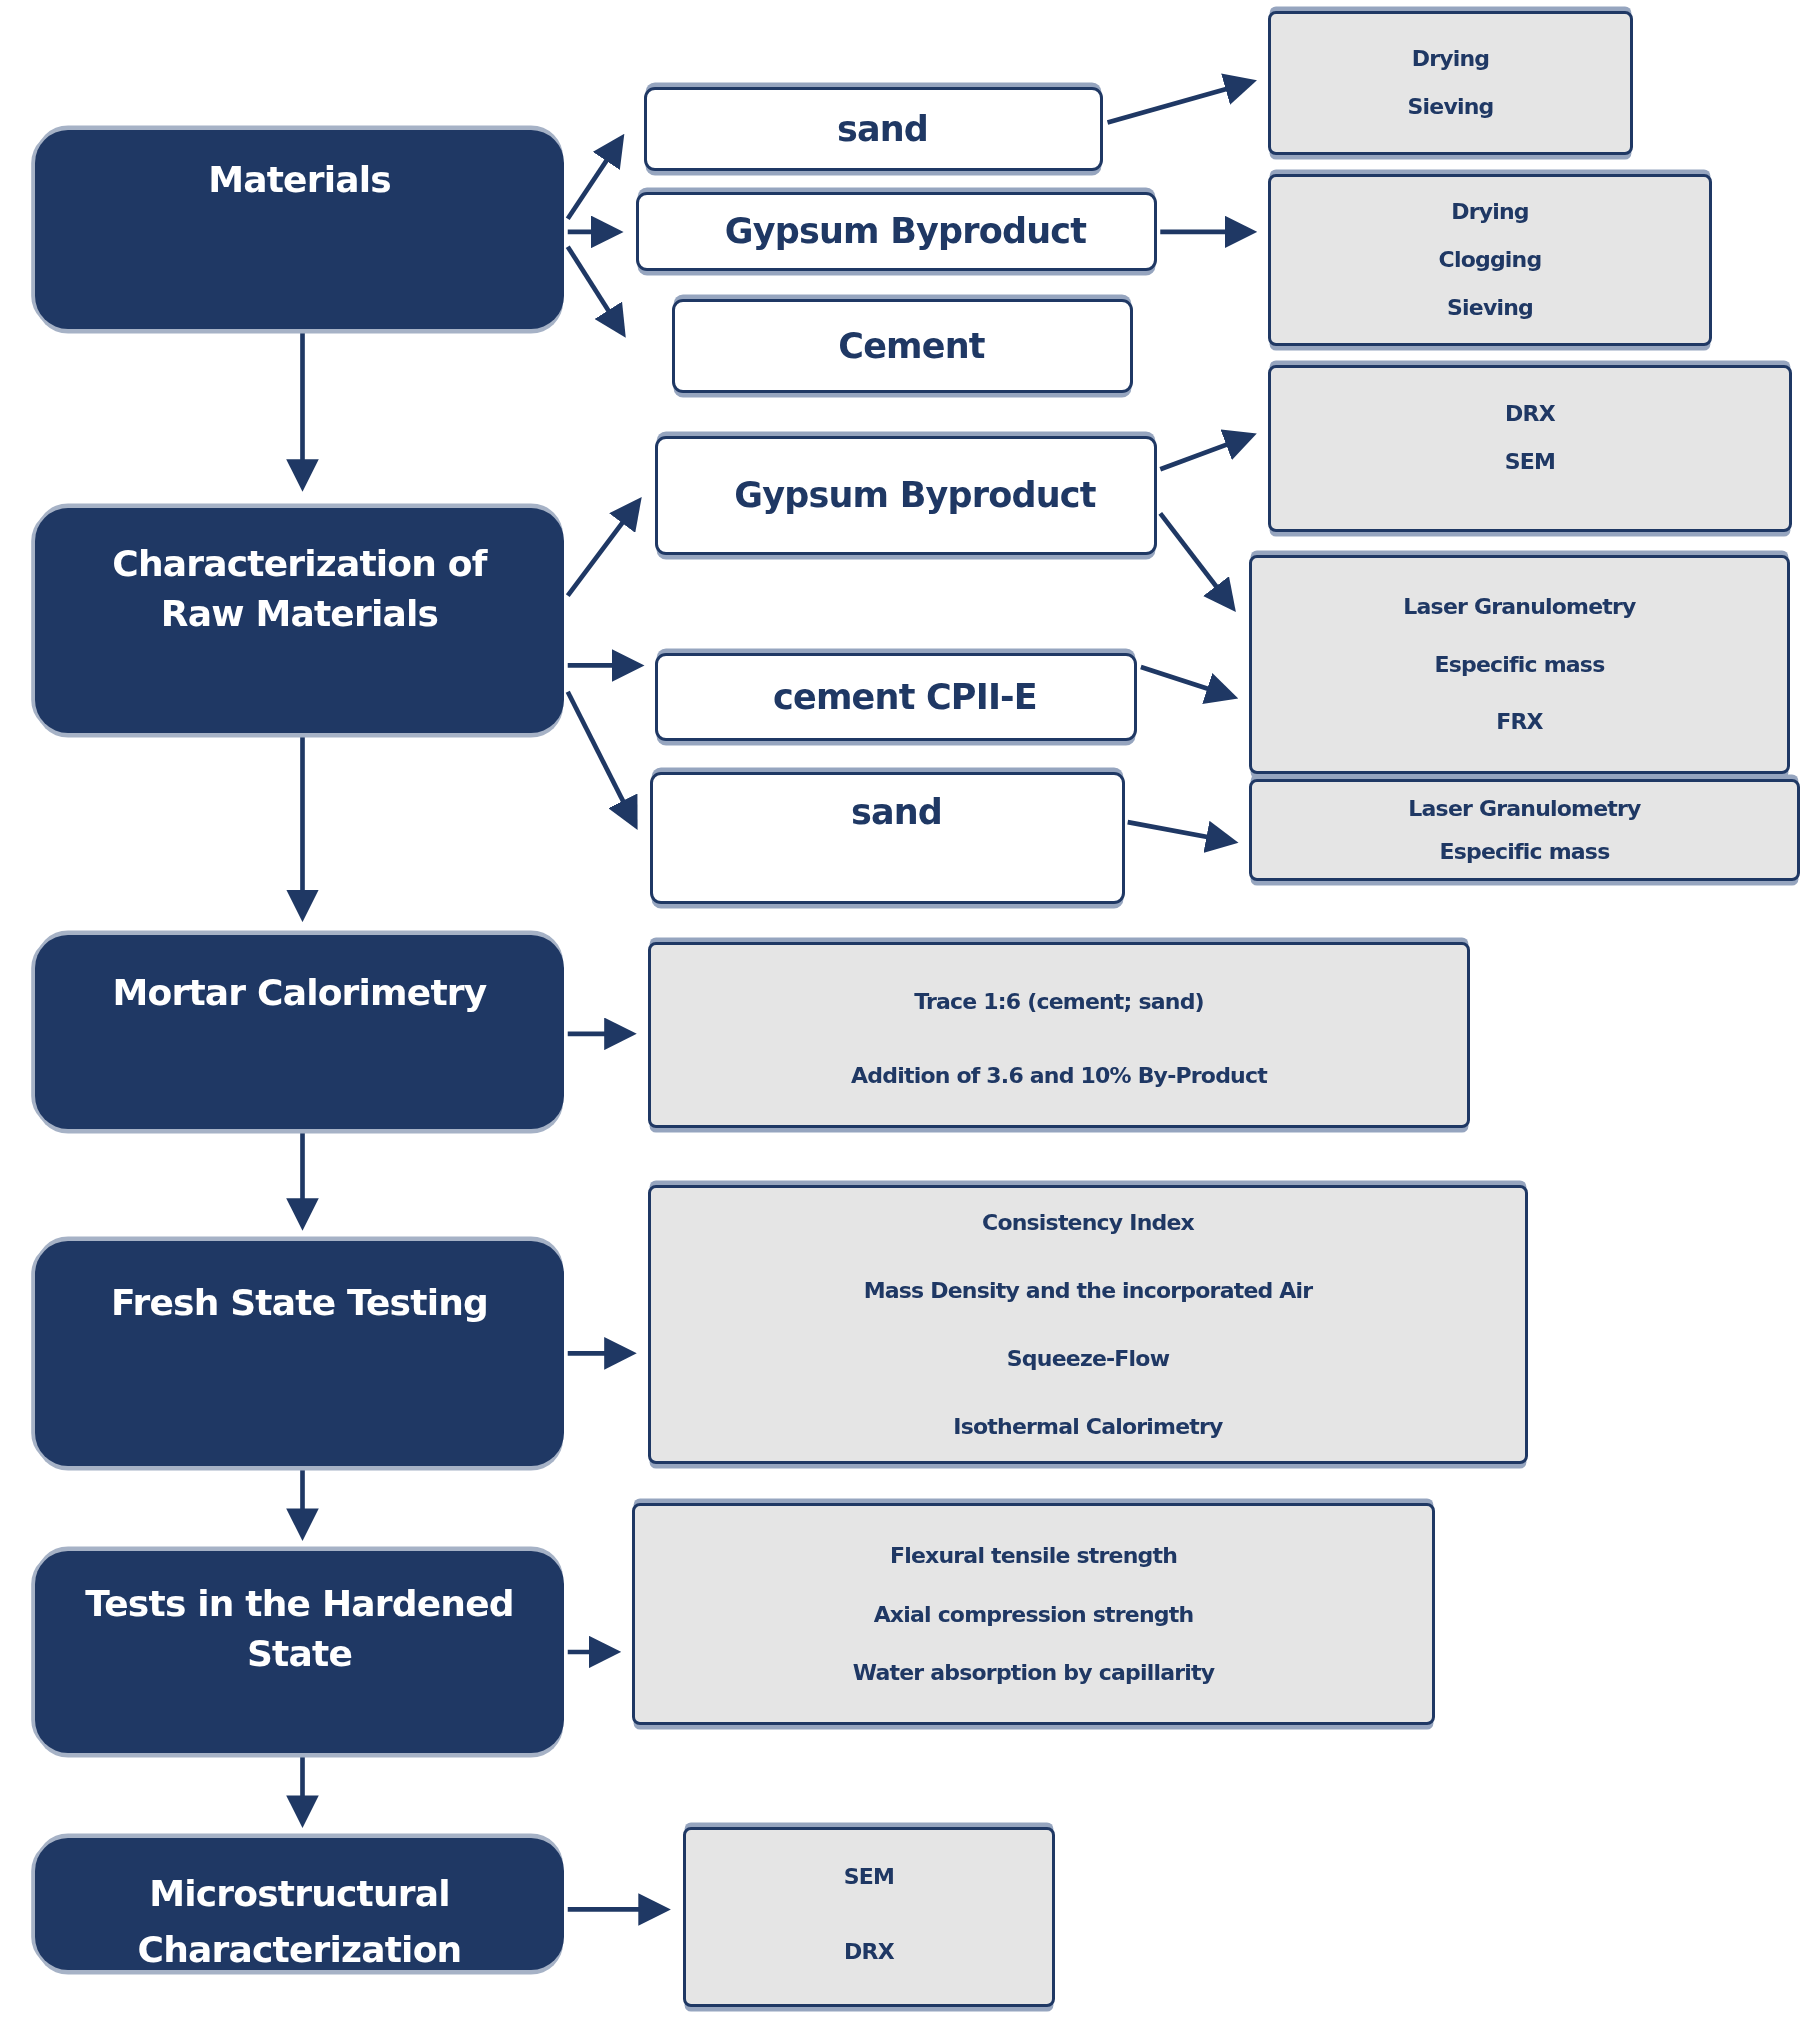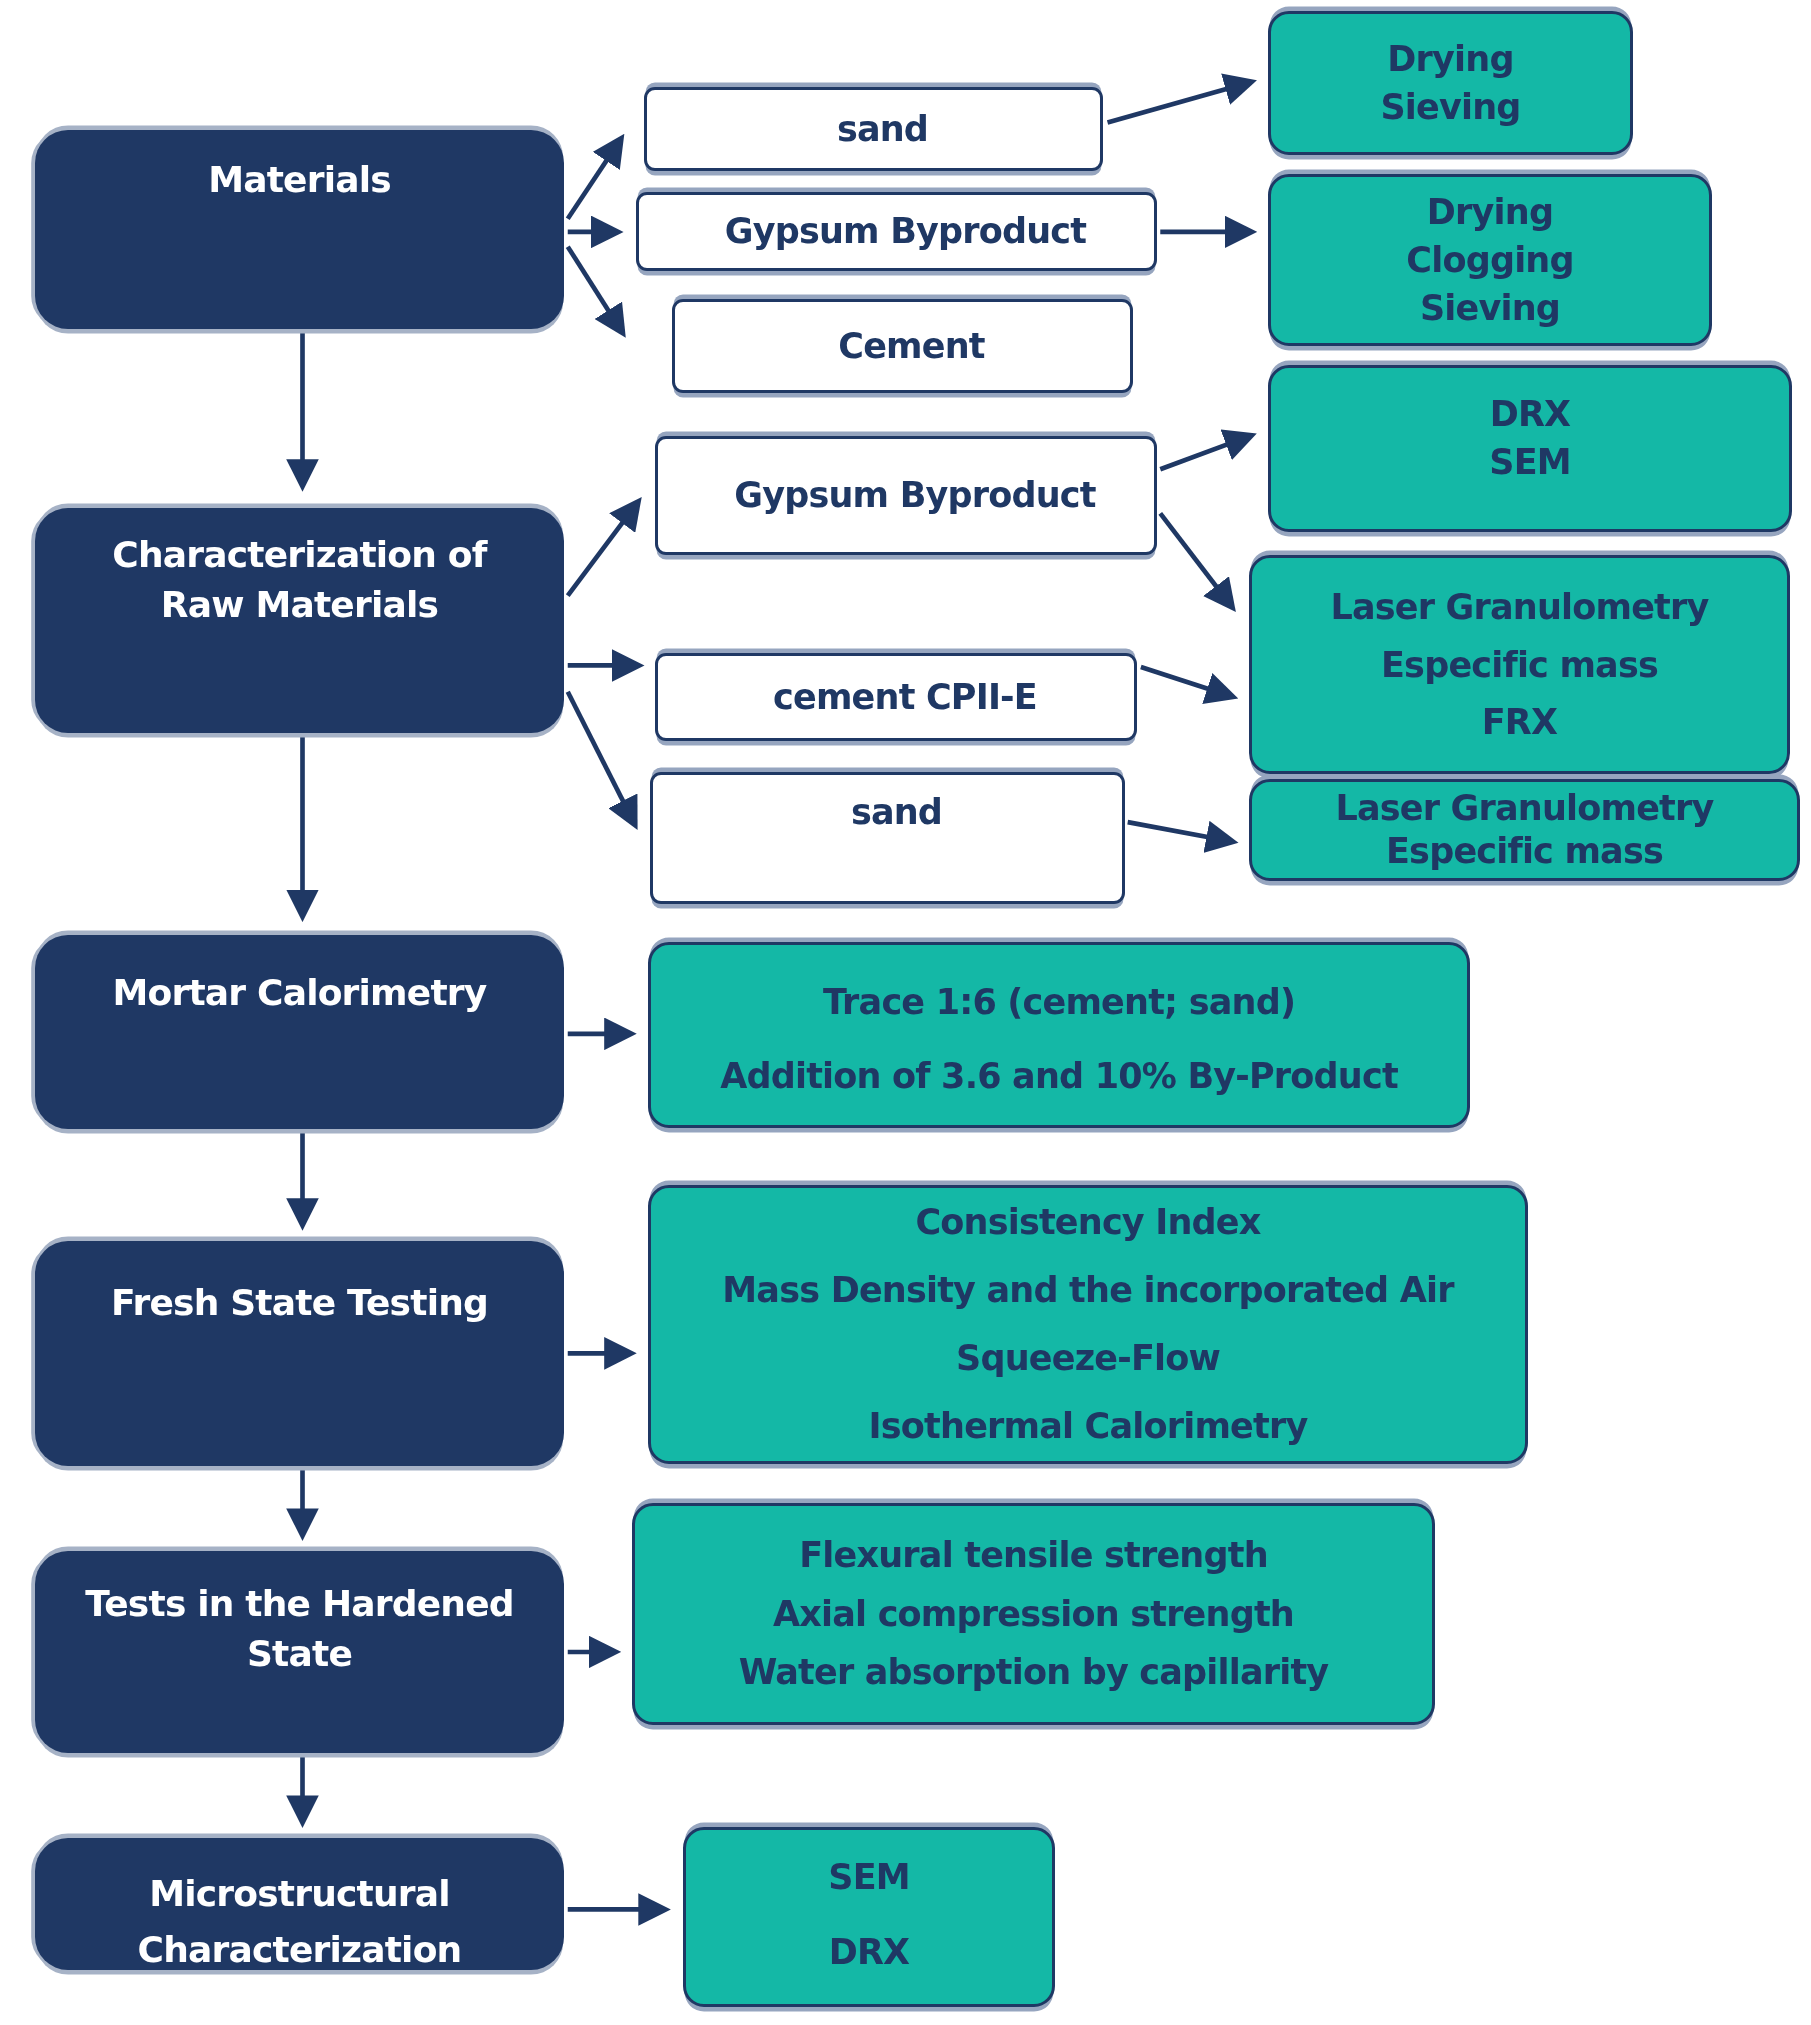--- a/index.html
+++ b/index.html
@@ -26,22 +26,22 @@
     box-shadow:0 -5.4px 0 -0.8px #a6b2c6, 0 5.4px 0 -0.8px #a6b2c6, -5.4px 0 0 -1.6px #a6b2c6;
   }
   .mat{
     background:#ffffff;color:#1f3864;border:3.1px solid #1f3864;
     border-radius:11px;font-size:35px;line-height:43px;
     justify-content:center;
     box-shadow:0 -6.2px 0 -1.6px #96a5bf, 0 6.2px 0 -1.6px #96a5bf;
     padding-left:18px;
   }
   .proc{
-    background:#14b8a6;color:#1f3864;border:3.1px solid #1f3864;
-    border-radius:21px;font-size:35px;line-height:48px;
+    background:#e5e5e5;color:#1f3864;border:3.1px solid #1f3864;
+    border-radius:8px;font-size:22px;line-height:48px;
     justify-content:center;
     box-shadow:0 -6.2px 0 -1.6px #96a5bf, 0 6.2px 0 -1.6px #96a5bf;
   }
   .top-align{justify-content:flex-start;}
   .line{white-space:nowrap;}
 </style>
 </head>
 <body>
 
 <div class="canvas">
@@ -78,21 +78,21 @@
     <line x1="732" y1="2130" x2="792" y2="2130" marker-end="url(#ah)"></line>
     <line x1="390" y1="2264" x2="390" y2="2348" marker-end="url(#ah)"></line>
 
     <line x1="732" y1="2462" x2="856" y2="2462" marker-end="url(#ah)"></line>
   </svg>
 
   <div class="node dark" style="left:35px;top:130px;width:529px;height:199px;padding-top:25px;">
     <div class="line">Materials</div>
   </div>
 
-  <div class="node dark" style="left:35px;top:508px;width:529px;height:225px;padding-top:22px;">
+  <div class="node dark" style="left:35px;top:508px;width:529px;height:225px;padding-top:31px;">
     <div class="line">Characterization of</div>
     <div class="line">Raw Materials</div>
   </div>
 
   <div class="node dark" style="left:35px;top:935px;width:529px;height:194px;padding-top:33px;">
     <div class="line">Mortar Calorimetry</div>
   </div>
 
   <div class="node dark" style="left:35px;top:1241px;width:529px;height:225px;padding-top:37px;">
     <div class="line">Fresh State Testing</div>

